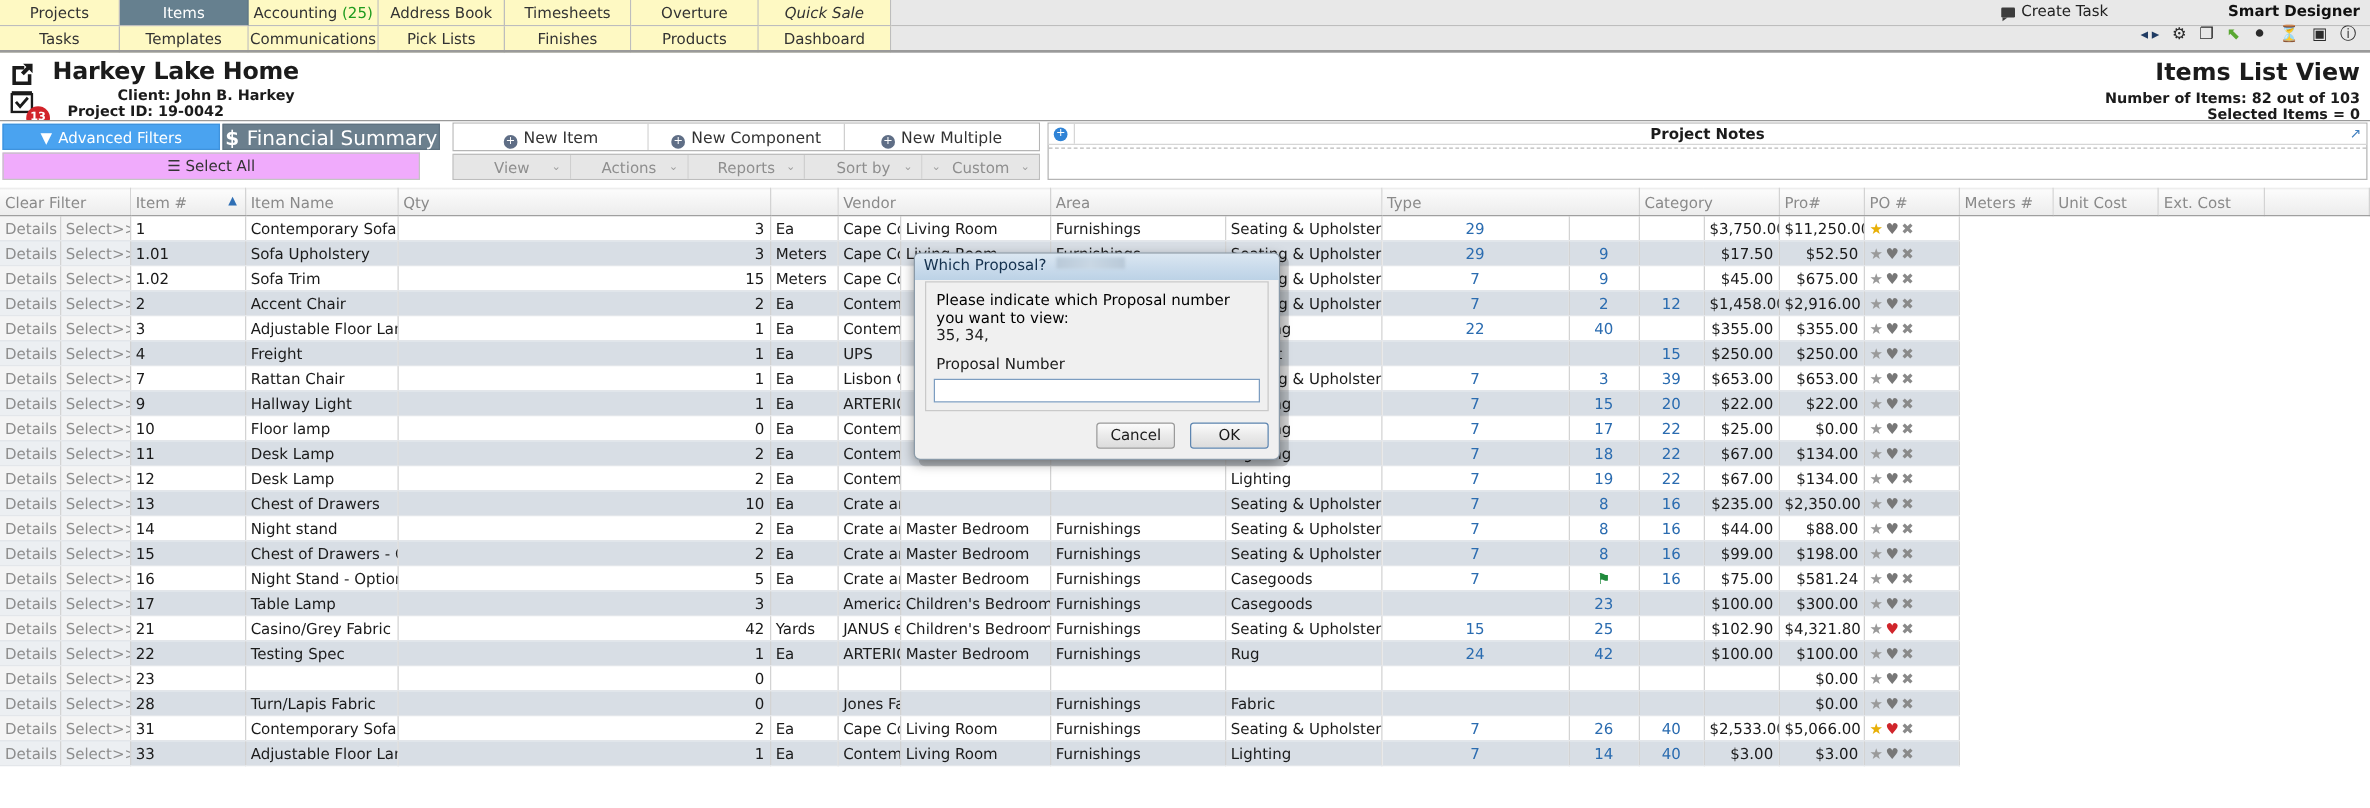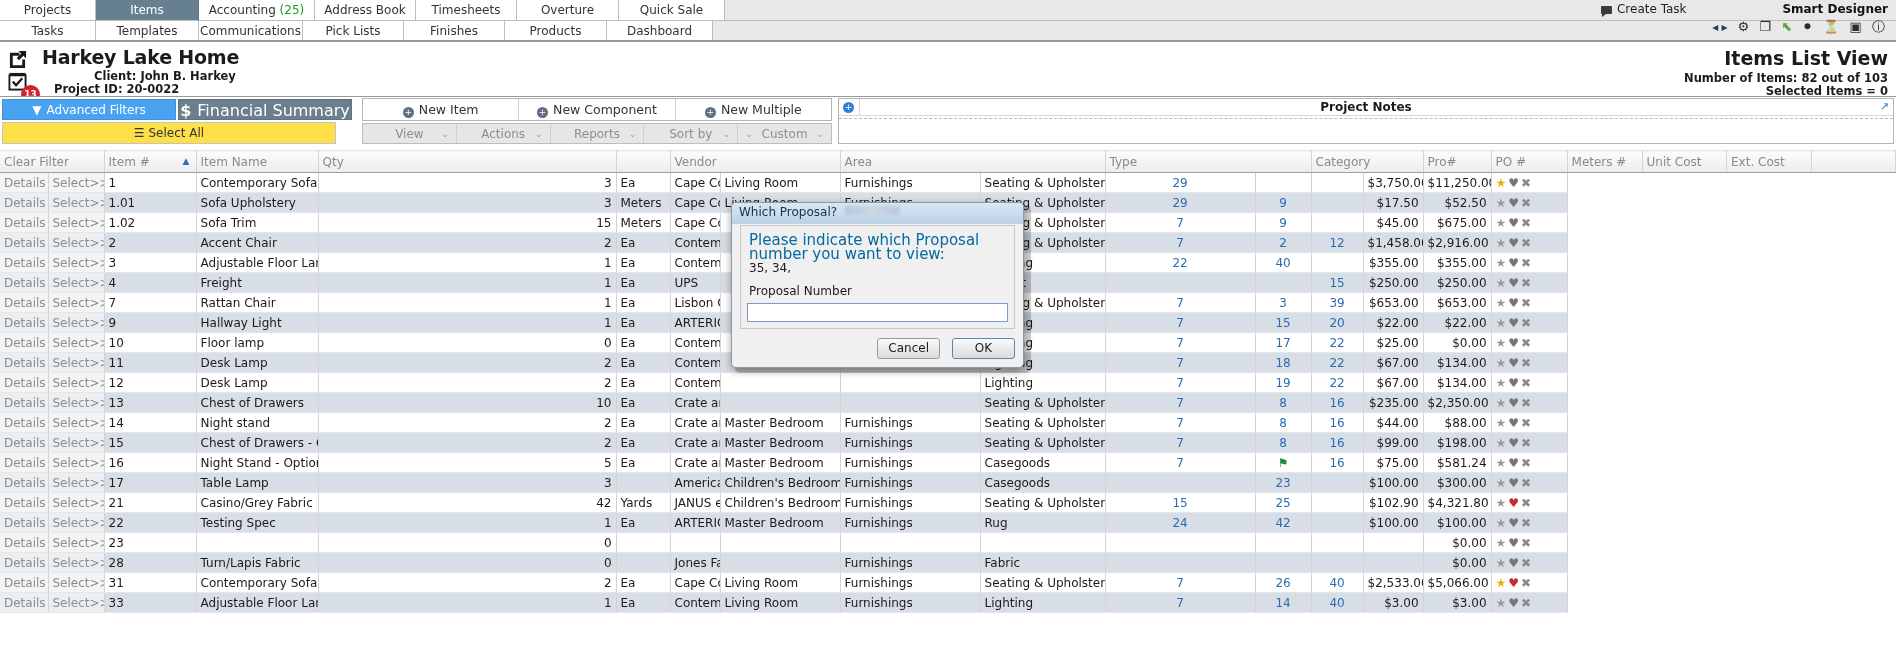--- a/index.html
+++ b/index.html
@@ -13,21 +13,21 @@
     background: #ffffff;
   }
   #app { position: relative; width: 1896px; height: 646px; }
 
   
   .navwrap { position: absolute; left:0; top:0; width:1896px; height:42px; background:#e8e8e8; }
   .navrow { display:flex; height:21px; }
   .navtab {
     height:21px; line-height:20px; text-align:center;
     border-right:1px solid #bdbdbd; border-bottom:1px solid #bdbdbd;
-    background:#ffffff; color:#333; font-size:12px; white-space:nowrap;
+    background:#fef9c3; color:#333; font-size:12px; white-space:nowrap;
     overflow:hidden;
   }
   .navtab.active { background:#66808f; color:#ffffff; border-right:1px solid #5b7281; }
   .navtab .cnt { color:#1e9b1e; }
   .navfill { flex:1; background:#e8e8e8; border-bottom:1px solid #bdbdbd; }
   .navbottomline { position:absolute; left:0; top:40px; width:1896px; height:2px; background:#9a9a9a; }
 
   
   .hdr-right { position:absolute; right:8px; top:2px; text-align:right; }
   .createtask { display:inline-block; font-size:12px; color:#222; margin-right:92px; }
@@ -66,21 +66,21 @@
   }
   .advfilters .fico { display:inline-block; margin-right:5px; }
   .finsummary {
     position:absolute; left:178px; top:3px; width:174px; height:21px;
     background:#6b7f8d; color:#fff; font-size:16px; line-height:21px;
     text-align:center; border:1px solid #5f7280;
   }
   .finsummary .dico { font-weight:bold; margin-right:6px; }
   .selectall {
     position:absolute; left:2px; top:26px; width:334px; height:22px;
-    background:#fde047; border:1px solid #c4c4c4; text-align:center;
+    background:#f0abfc; border:1px solid #c4c4c4; text-align:center;
     line-height:21px; font-size:12px; color:#333;
   }
 
   .btnstrip { position:absolute; left:362px; top:2px; width:470px; height:23px; display:flex;
               border:1px solid #b5b5b5; background:#fff; }
   .bigbtn { flex:1; text-align:center; line-height:21px; font-size:12.5px; color:#333;
             border-right:1px solid #cfcfcf; background:#fff; white-space:nowrap; }
   .bigbtn:last-child { border-right:none; }
   .plusico { display:inline-block; width:11px; height:11px; border-radius:50%;
              background:#5f6e86; color:#fff; font-size:9px; line-height:11px; text-align:center;
@@ -156,21 +156,21 @@
   }
   .modal-title .blur {
     display:inline-block; width:55px; height:9px; margin-left:8px;
     background:linear-gradient(to right,#b9c9d8,#c9d7e4,#b9c9d8);
     filter:blur(1.4px); position:relative; top:-1px;
   }
   .modal-inner {
     position:absolute; left:8px; top:22px; right:8px; bottom:38px;
     background:#f0f0f0; border:1px solid #c9c9c9;
   }
-  .modal-msg { padding:7px 8px 0 8px; font-size:15px; color:#0369a1; line-height:14px; }
+  .modal-msg { padding:7px 8px 0 8px; font-size:12px; color:#000000; line-height:14px; }
   .modal-msg2 { padding:0 8px; font-size:12px; color:#1b1b1b; }
   .modal-fieldlabel { position:absolute; left:8px; bottom:30px; font-size:12px; color:#1b1b1b; }
   .modal-input {
     position:absolute; left:6px; right:6px; bottom:6px; height:19px;
     background:#fff; border:1px solid #7c9dc0; font-size:12px; padding:0 3px;
     color:#111; outline:none;
   }
   .modal-btns { position:absolute; right:8px; bottom:8px; }
   .mbtn {
     display:inline-block; width:63px; height:21px; line-height:19px; text-align:center;
@@ -182,25 +182,25 @@
 </style>
 </head>
 <body>
 
 <div id="app">
 
   <div class="navwrap">
     <div class="navrow" id="navrow1">
         <div class="navtab" style="width: 96px;"><span>Projects</span></div>
         <div class="navtab active" style="width: 103px;"><span>Items</span></div>
-        <div class="navtab" style="width: 116px;"><span>Accounting</span><span class="cnt"> (25)</span></div>
+        <div class="navtab" style="width: 104px;"><span>Accounting</span><span class="cnt"> (25)</span></div>
         <div class="navtab" style="width: 101px;"><span>Address Book</span></div>
         <div class="navtab" style="width: 101px;"><span>Timesheets</span></div>
         <div class="navtab" style="width: 102px;"><span>Overture</span></div>
-        <div class="navtab" style="width: 106px;"><span>Quick Sale</span></div>
+        <div class="navtab" style="width: 106px; font-style: italic;"><span>Quick Sale</span></div>
         <div class="navfill"></div>
       </div>
     <div class="navrow" id="navrow2">
         <div class="navtab" style="width: 96px;"><span>Tasks</span></div>
         <div class="navtab" style="width: 103px;"><span>Templates</span></div>
         <div class="navtab" style="width: 104px;"><span>Communications</span></div>
         <div class="navtab" style="width: 101px;"><span>Pick Lists</span></div>
         <div class="navtab" style="width: 101px;"><span>Finishes</span></div>
         <div class="navtab" style="width: 102px;"><span>Products</span></div>
         <div class="navtab" style="width: 106px;"><span>Dashboard</span></div>
@@ -232,21 +232,21 @@
       <path d="M11 2 H19 V10 L16.2 7.2 L11.6 11.8 L9.2 9.4 L13.8 4.8 Z" fill="#1b1b1b"></path>
     </svg>
     <svg class="calico" viewBox="0 0 20 20">
       <rect x="1.5" y="3.5" width="17" height="15" fill="none" stroke="#1b1b1b" stroke-width="2"></rect>
       <rect x="1.5" y="1" width="17" height="3" fill="#1b1b1b"></rect>
       <path d="M5 10 L8.5 14 L15 6.5" fill="none" stroke="#1b1b1b" stroke-width="2.4"></path>
     </svg>
     <div class="badge13">13</div>
     <div class="projtitle">Harkey Lake Home</div>
     <div class="projsub1">Client: John B. Harkey</div>
-    <div class="projsub2">Project ID: 20-0022</div>
+    <div class="projsub2">Project ID: 19-0042</div>
     <div class="listview-title">Items List View</div>
     <div class="listview-sub1">Number of Items: 82 out of 103</div>
     <div class="listview-sub2">Selected Items = 0</div>
   </div>
 
   <div class="band">
     <div class="band-topline"></div>
 
     <div class="advfilters">
       <span class="fico">▼</span><span>Advanced Filters</span>

